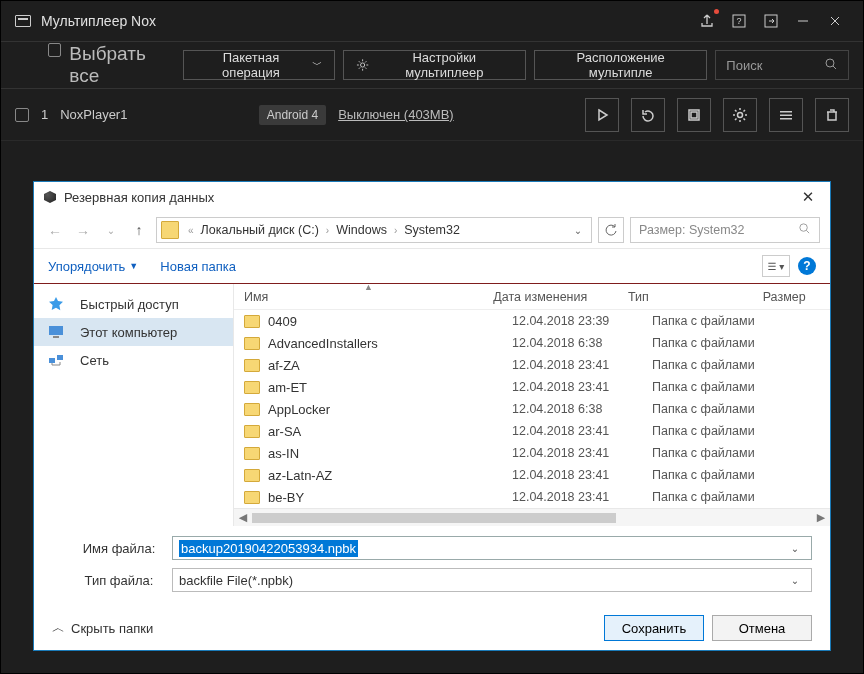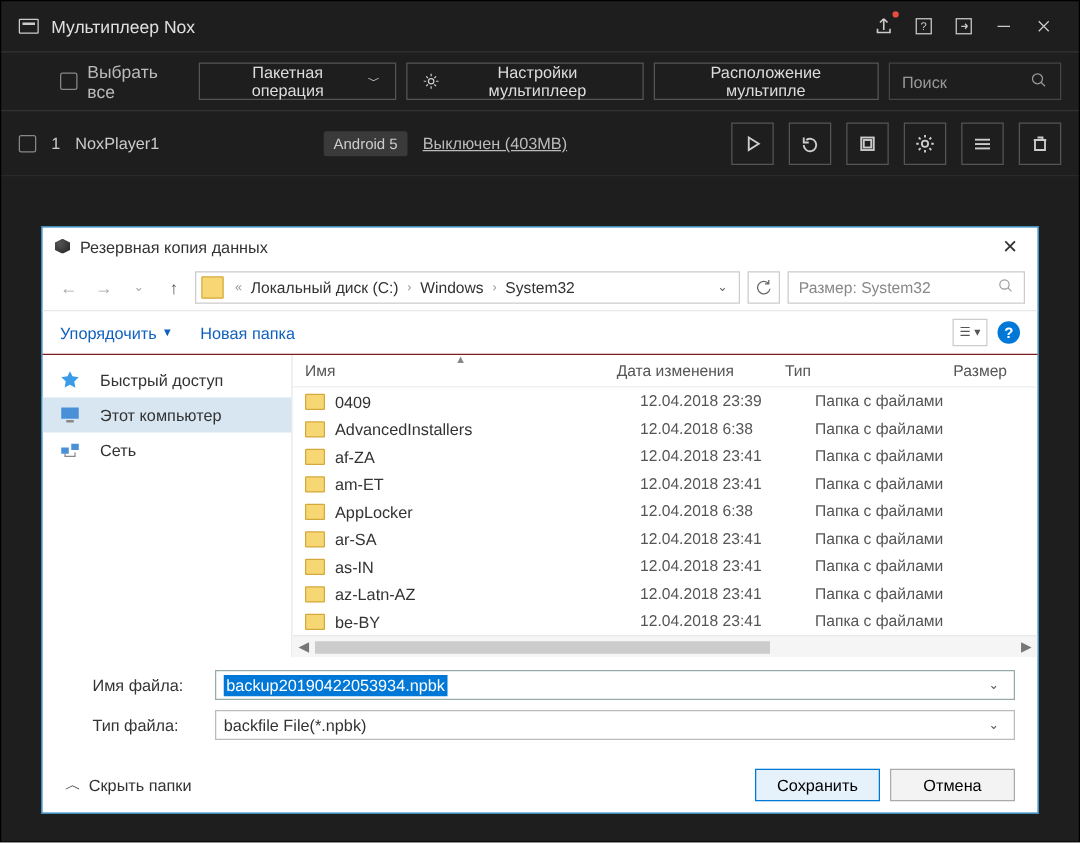--- a/index.html
+++ b/index.html
@@ -11,21 +11,21 @@
 .titlebar { display: flex; align-items: center; height: 40px; padding: 0 14px; color: #e0e0e0; font-size: 14px; }
 .titlebar .tb-icon { width: 16px; height: 12px; border: 1.5px solid #ccc; border-radius: 1px; margin-right: 10px; position: relative; }
 .titlebar .tb-icon::before { content:""; position:absolute; top:2px; left:2px; right:2px; height:1.5px; background:#ccc;}
 .titlebar .spacer { flex: 1; }
 .titlebar .win-btn { width: 28px; height: 28px; display:inline-flex; align-items:center; justify-content:center; color:#ccc; margin-left:4px; cursor:pointer; }
 .dot-badge { position: relative; }
 .dot-badge::after { content:""; position:absolute; top:2px; right:2px; width:5px; height:5px; background:#e74c3c; border-radius:50%;}
 
 
 .toolbar { display:flex; align-items:center; height:48px; padding:0 14px; gap:8px; border-top:1px solid #333; border-bottom:1px solid #333; }
-.chk-wrap { display:flex; align-items:center; gap:8px; color:#bbb; font-size:14px;margin-left:33px; }
+.chk-wrap { display:flex; gap:8px; color:#bbb; font-size:19px;margin-left:33px; }
 .chk { width:14px; height:14px; border:1.5px solid #888; border-radius:2px; }
 .tb-btn { display:flex; align-items:center; gap:6px; height:30px; padding:0 12px; border:1px solid #555; color:#ddd; font-size:13px; background:transparent; cursor:pointer; }
 .tb-btn .chev { font-size:10px; }
 .search-box { margin-left:auto; display:flex; align-items:center; width:140px; height:30px; border:1px solid #444; color:#999; padding:0 10px; font-size:13px; }
 .search-box .mag { margin-left:auto; }
 
 
 .instance-row { display:flex; align-items:center; height:52px; padding:0 14px; gap:12px; color:#ccc; font-size:13px; border-bottom:1px solid #2a2a2a;}
 .badge { background:#3a3a3a; padding:3px 8px; font-size:12px; border-radius:2px; color:#ccc; }
 .inst-status { color:#bbb;text-decoration:underline; }
@@ -78,21 +78,21 @@
 .f-date { width:140px; color:#555; font-size:12.5px;}
 .f-type { width:140px; color:#555; font-size:12.5px;}
 
 .hscroll { height:18px; border-top:1px solid #e8e8e8; display:flex; align-items:center; background:#f5f5f5;}
 .hscroll .arrow { width:18px; text-align:center; color:#777; font-size:11px; cursor:pointer;}
 .hscroll .track { flex:1; height:14px; position:relative;}
 .hscroll .thumb { position:absolute; left:0; top:2px; height:10px; width:65%; background:#ccc;}
 
 .fields { padding:10px 18px 6px 40px; font-size:13px; color:#333; }
 .field-row { display:flex; align-items:center; margin-bottom:8px; gap:8px;}
-.field-label { width:90px; text-align:left; }
+.field-label { width:90px; text-align:center; }
 .field-input { flex:1; height:24px; border:1px solid #9aa; padding:0 6px; font-size:13px; display:flex; align-items:center; background:#fff; position:relative;}
 .field-input .sel-text { background:#0078d7; color:#fff; padding:1px 2px;}
 .field-drop { width:20px; text-align:center; color:#555; cursor:pointer; font-size:10px;}
 
 .dlg-footer { height:44px; border-top:0; display:flex; align-items:center; padding:0 18px; gap:10px; font-size:13px;}
 .hide-folders { display:flex; align-items:center; gap:6px; cursor:pointer; color:#333;}
 .dlg-btns { margin-left:auto; display:flex; gap:8px;}
 .dlg-btn { width:100px; height:26px; border:1px solid #aaa; background:#f3f3f3; font-size:13px; cursor:pointer;text-align:center;}
 .dlg-btn.primary { border:1px solid #0078d7; background:#e5f1fb;}
 </style>
@@ -162,21 +162,21 @@
           </svg>
       </span>
     </div>
   </div>
 
   <div class="instance-row">
     <span class="chk"></span>
     <span>1</span>
     <span>NoxPlayer1</span>
     <span class="inst-spacer" style="max-width:180px"></span>
-    <span class="badge">Android 5</span>
+    <span class="badge">Android 4</span>
     <span class="inst-status">Выключен (403MB)</span>
     <span class="inst-spacer"></span>
     <span class="icon-btn">
         <svg viewBox="0 0 16 16">
           <path d="M5 3l8 5-8 5z"></path>
         </svg>
       </span>
     <span class="icon-btn">
         <svg viewBox="0 0 16 16">
           <path d="M3 9a5 5 0 1 0 2-4M3 3v4h4"></path>

